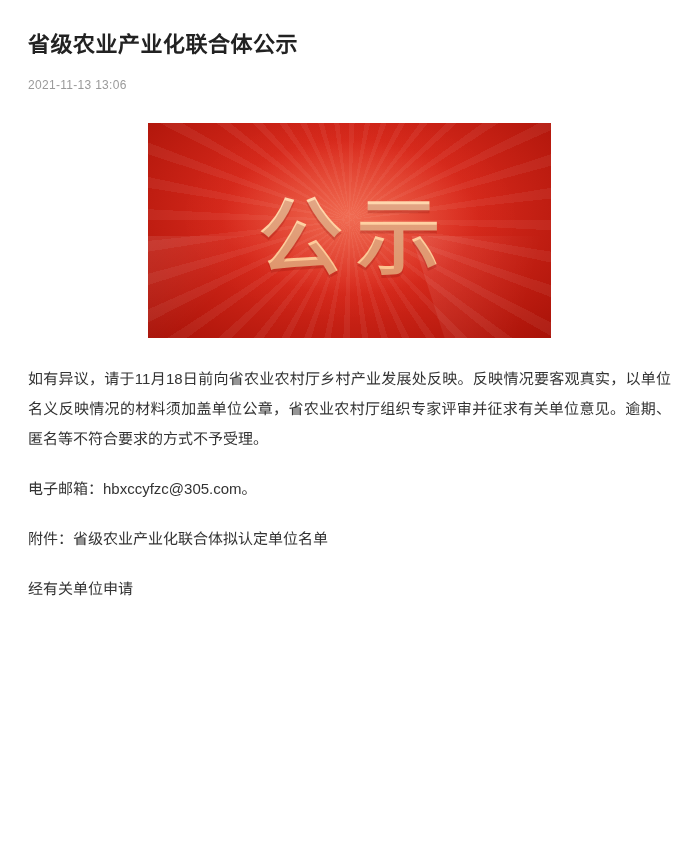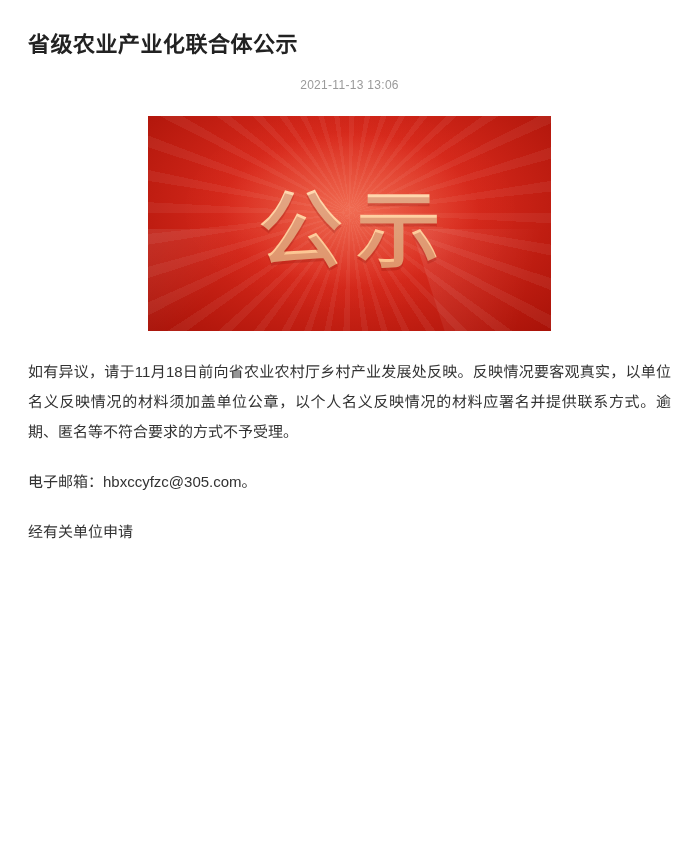--- a/index.html
+++ b/index.html
@@ -25,23 +25,22 @@
     font-size: 22px;
     font-weight: bold;
     color: #222222;
     line-height: 1.35;
     letter-spacing: 0.5px;
     margin: 0 0 18px 0;
   }
   .doc-meta {
     font-size: 12px;
     color: #9a9a9a;
-    margin: 0 0 24px 0;
+    margin: 0 0 31px 0;
     letter-spacing: 0.3px;
-    text-align: center;
   }
   .banner-wrap {
     width: 100%;
     display: flex;
     justify-content: center;
     margin: 0 0 26px 0;
   }
   .banner {
     position: relative;
     width: 403px;
@@ -140,20 +139,21 @@
     <div class="banner">
       <div class="rays"></div>
       <div class="glow"></div>
       <div class="ribbon-l"></div>
       <div class="ribbon-r"></div>
       <div class="banner-text">公示</div>
     </div>
   </div>
 
   <div class="body-text">
-    <p class="indent">如有异议，请于11月18日前向省农业农村厅乡村产业发展处反映。反映情况要客观真实，以单位名义反映情况的材料须加盖单位公章，以个人名义反映情况的材料应署名并提供联系方式。逾期、匿名等不符合要求的方式不予受理。</p>
+    <p class="indent">如有异议，请于11月18日前向省农业农村厅乡村产业发展处反映。反映情况要客观真实，以单位名义反映情况的材料须加盖单位公章，省农业农村厅组织专家评审并征求有关单位意见。逾期、匿名等不符合要求的方式不予受理。</p>
     <p class="tight">电子邮箱：hbxccyfzc@305.com。</p>
+    <p class="tight">附件：省级农业产业化联合体拟认定单位名单</p>
   </div>
 
   <div class="signature">经有关单位申请</div>
 
 
 </div>
 
 </body></html>

